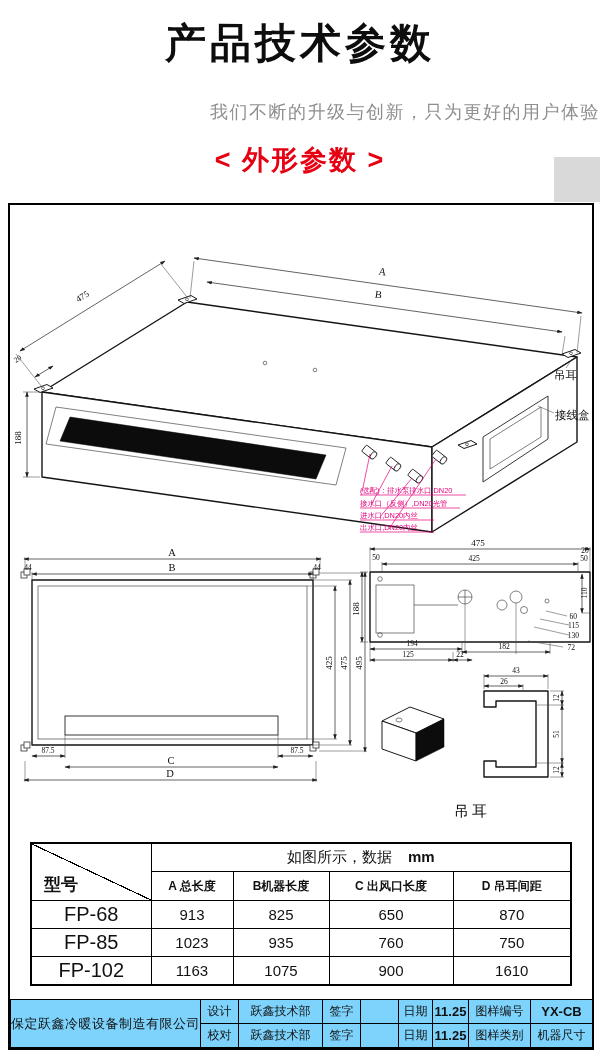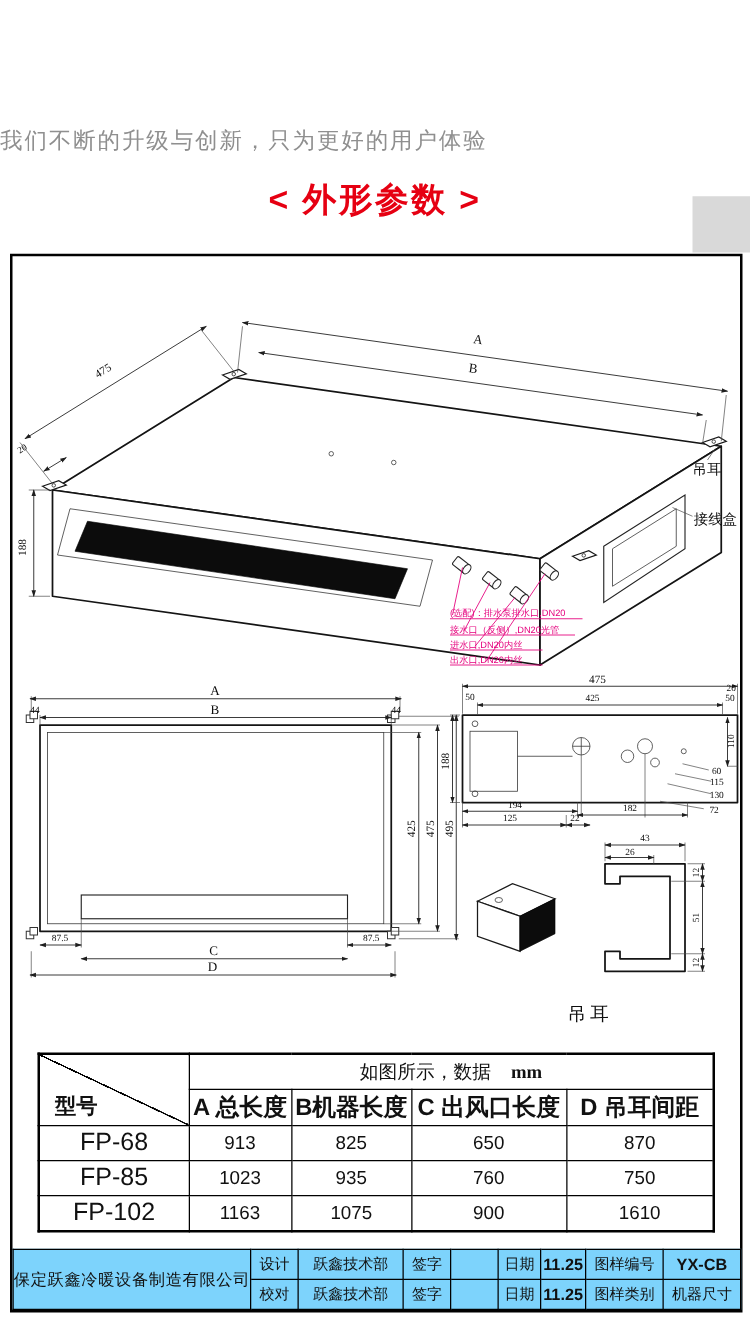--- a/index.html
+++ b/index.html
@@ -1,21 +1,21 @@
 <!DOCTYPE html>
 <html style="--accent: #e60012; --subtitle_gray: #8f8f8f; --pipe_pink: #e5007d;"><head>
 <meta charset="utf-8">
 <style>
   html,body{margin:0;padding:0;background:#fff}
   .page{position:relative;width:600px;height:1062px;background:#fff;overflow:hidden;
         font-family:"Liberation Sans",sans-serif;color:#111}
 
   .main-title{position:absolute;top:16px;left:0;width:100%;margin:0;text-align:center;
               font-size:41px;font-weight:900;letter-spacing:4px;color:#0d0d0d}
-  .subtitle{position:absolute;top:100px;left:0;width:100%;margin:0;text-align:left;
+  .subtitle{position:absolute;top:100px;left:0;width:100%;margin:0;text-align:right;
             font-size:18px;letter-spacing:1.5px;color:var(--subtitle_gray,#8f8f8f)}
   .section-label{position:absolute;top:142px;left:0;width:100%;text-align:center;
                  font-size:27px;letter-spacing:2px;font-weight:600;color:var(--accent,#e60012)}
   .floating-btn{position:absolute;top:157px;right:0;width:46px;height:45px;background:#d9d9d9}
 
   .sheet{position:absolute;top:203px;left:8px;width:582px;height:843px;border:2px solid #000;background:#fff}
   .sheet svg{position:absolute;left:0;top:0}
   .sheet-title{position:absolute;top:0;left:0;height:23px;line-height:23px;padding:0 8px;
                border-right:2px solid #000;border-bottom:2px solid #000;background:#fff;
                font-size:13.5px;font-weight:700}
@@ -42,42 +42,43 @@
   #pipe rect,#pipe ellipse{fill:#fdfdfd;stroke:#222;stroke-width:.9}
   .extg line{stroke:#4a4a4a;stroke-width:.55}
   .dimg line{stroke:#1f1f1f;stroke-width:.7}
   .pkl line{stroke:var(--pipe_pink,#e5007d);stroke-width:.7}
 
   
   .spec{position:absolute;left:20px;top:637px;width:540px;border-collapse:collapse;
         table-layout:fixed;background:#fff;border:2px solid #000}
   .spec td,.spec th{border:1px solid #000;text-align:center;padding:0;overflow:hidden}
   .spec .cap{font-size:15px;height:27px}
-  .spec .cap b{margin-left:16px;font-family:Liberation Serif, serif}
-  .spec th{font-size:19px;height:28px;font-weight:700}
+  .spec .cap b{margin-left:16px;font-family:Liberation Sans, sans-serif}
+  .spec th{font-size:12px;height:28px;font-weight:700}
   .spec td.model{font-family:"Liberation Sans",sans-serif;font-size:20px;font-weight:400;height:27px}
   .spec td.num{font-size:15px}
   .spec .mh{position:relative;
             background:linear-gradient(to top right,transparent calc(50% - .6px),#000 calc(50% - .6px),
                         #000 calc(50% + .6px),transparent calc(50% + .6px))}
   .spec .mh span{position:absolute;left:12px;bottom:4px;font-size:17px;font-weight:700}
 
   
   .tb{position:absolute;left:0;bottom:0;width:582px;border-collapse:collapse;
       table-layout:fixed;background:#7dd3fc}
   .tb td{border:1px solid #000;font-size:12px;text-align:center;height:23px;padding:0;
          overflow:hidden;white-space:nowrap}
   .tb td.co{font-size:13px;letter-spacing:.5px}
   .tb td.bold{font-weight:700;font-size:13px}
 </style>
 </head>
 <body>
 
 <div class="page">
 
+  <h1 class="main-title">产品技术参数</h1>
   <p class="subtitle">我们不断的升级与创新，只为更好的用户体验</p>
   <div class="section-label">&lt; 外形参数 &gt;</div>
   <div class="floating-btn"></div>
 
   <div class="sheet">
 
     <svg width="582" height="843" viewBox="0 0 582 843">
       <defs>
         <marker id="arr" viewBox="0 0 10 10" refX="8.5" refY="5" markerWidth="8" markerHeight="8" orient="auto-start-reverse">
           <path d="M0,1.8 L9.5,5 L0,8.2 Z" fill="#1f1f1f"></path>

